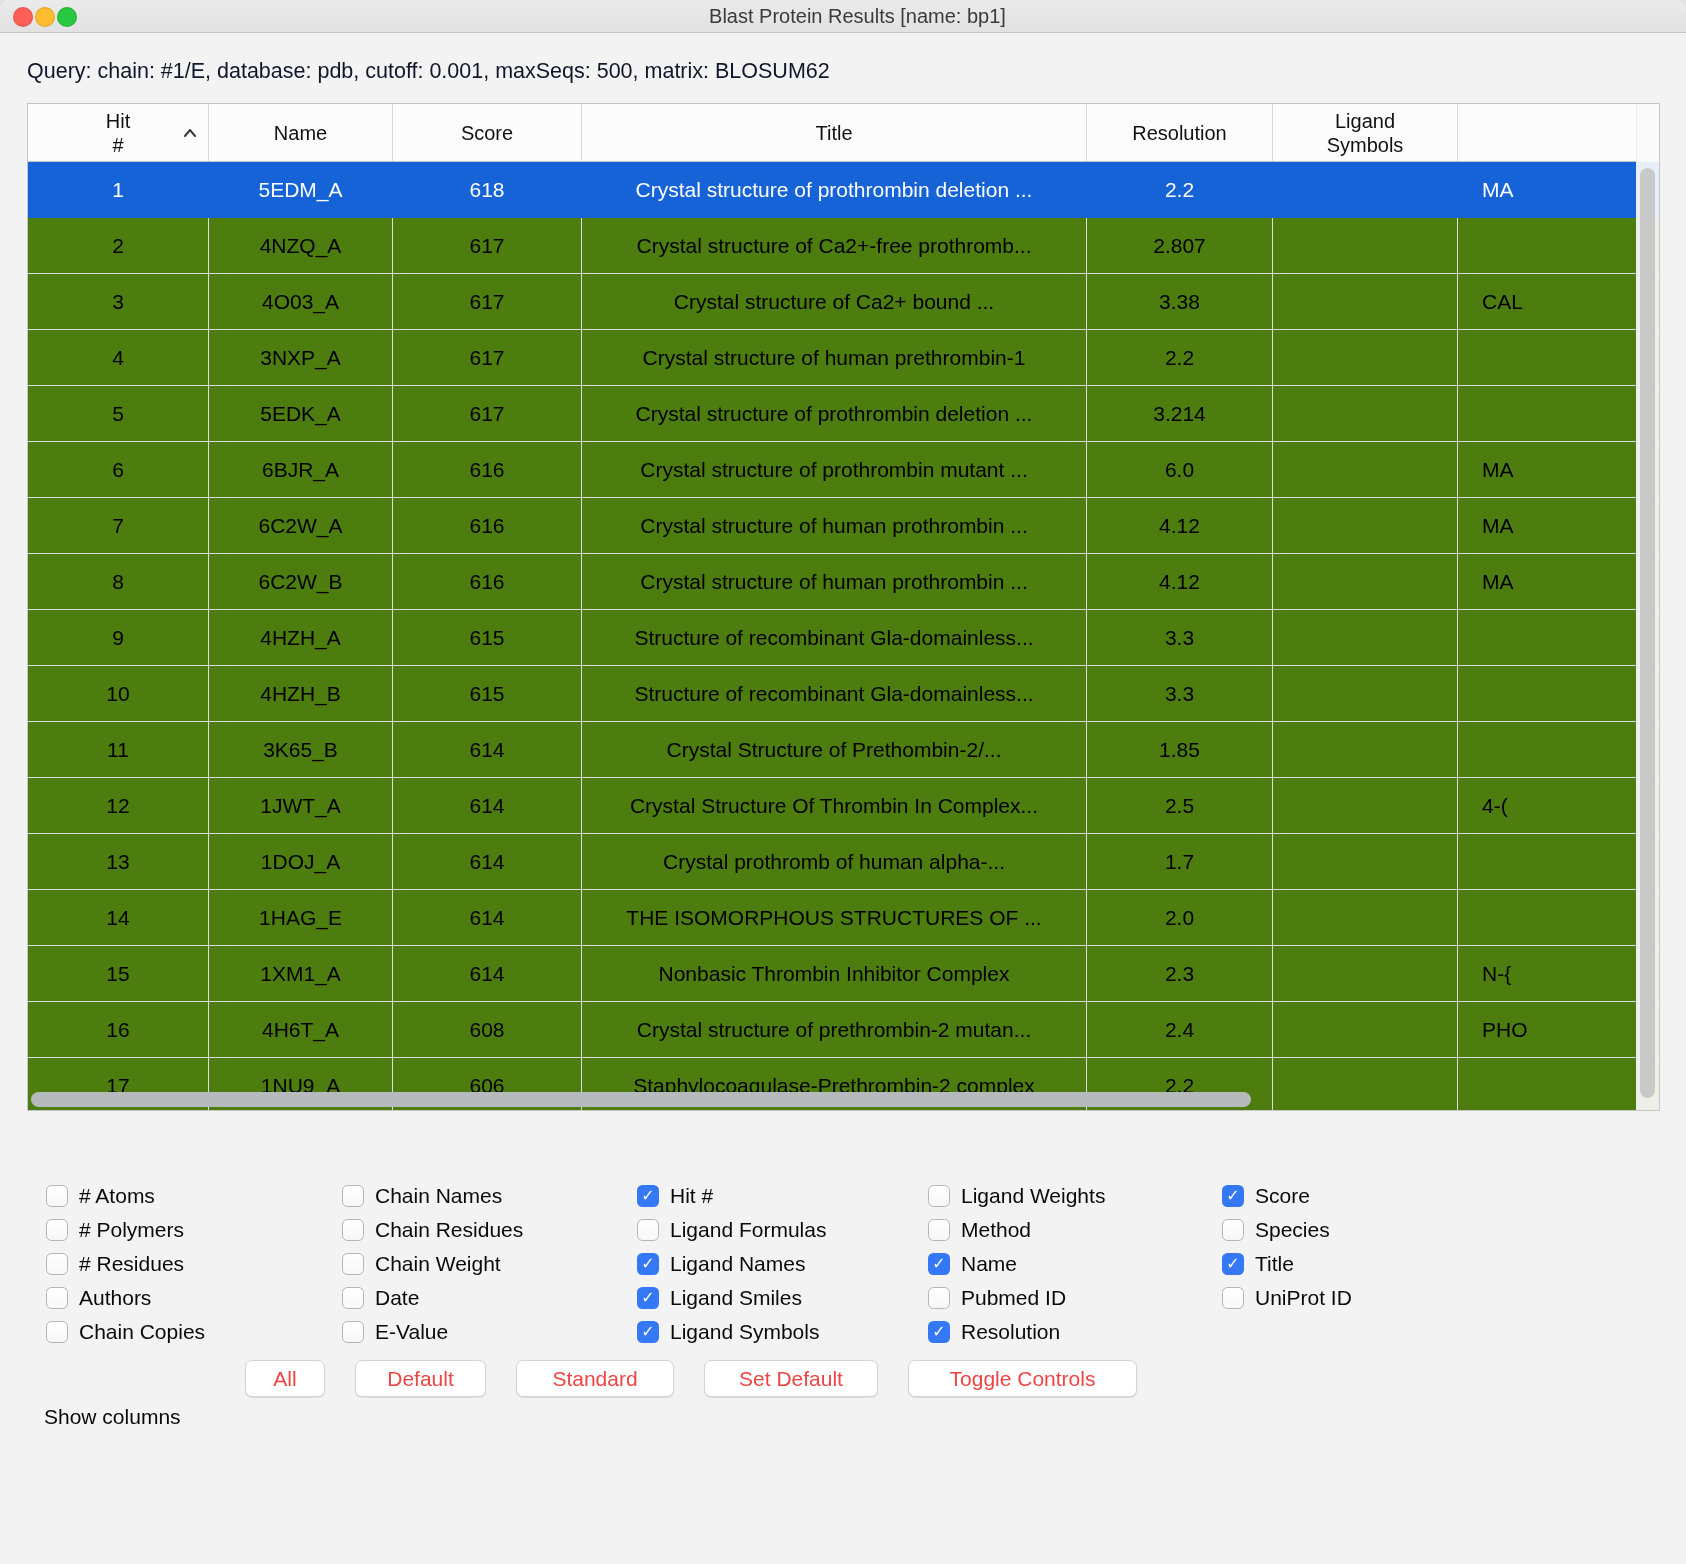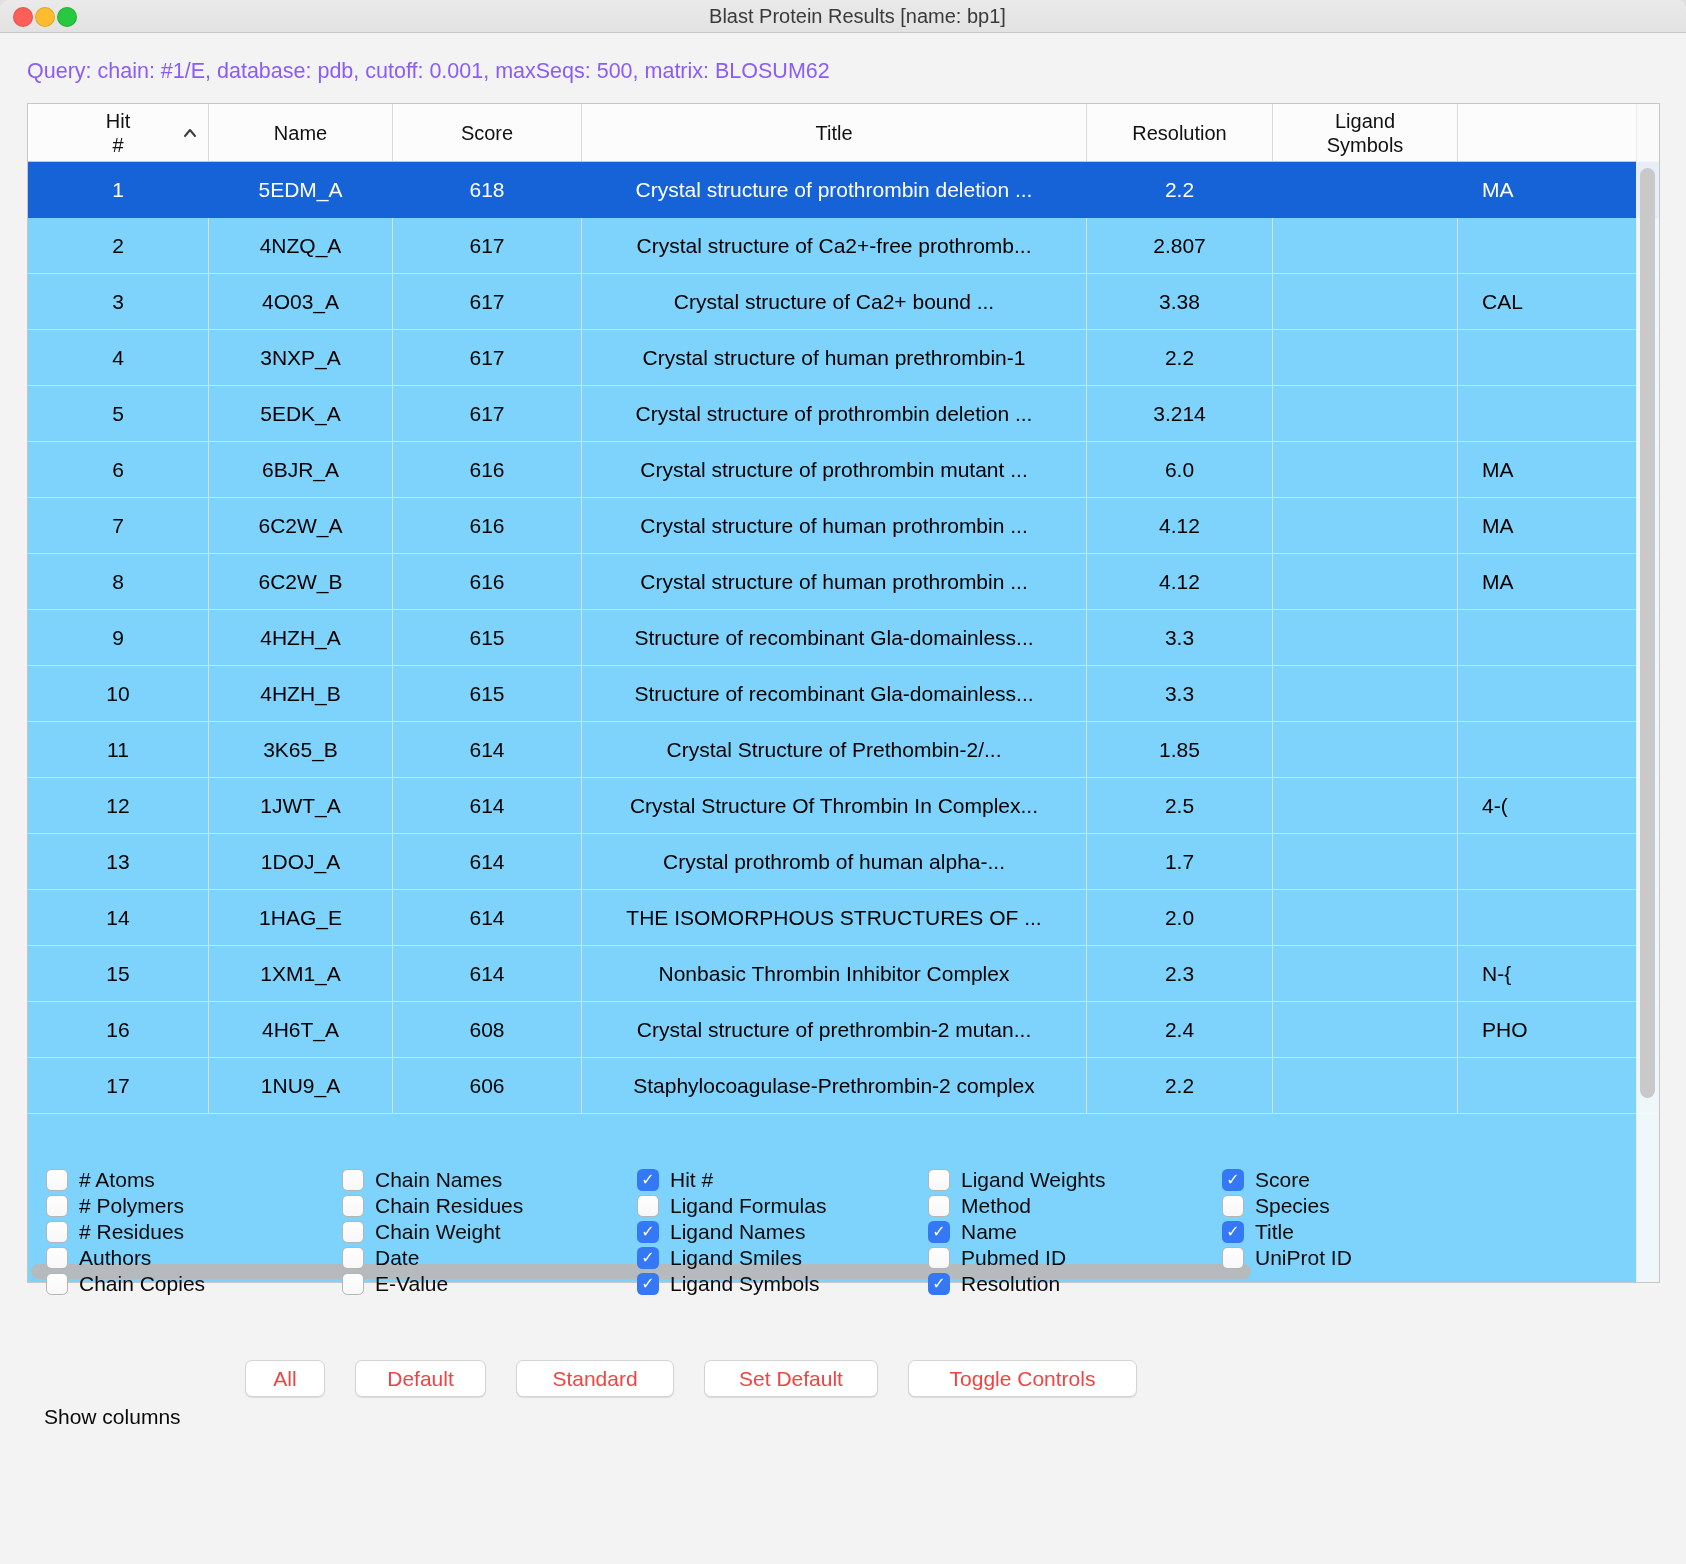--- a/index.html
+++ b/index.html
@@ -23,28 +23,28 @@
     display:flex; align-items:center; justify-content:center;
     font-size:20px; color:#3a3a3a;padding-left:29px;
   }
   .traffic { position:absolute; top:7px; width:20px; height:20px; border-radius:50%;
     box-shadow:inset 0 0 0 1px rgba(0,0,0,.12); }
   .traffic.red    { left:13px; background:var(--traffic-red); }
   .traffic.yellow { left:35px; background:var(--traffic-yellow); }
   .traffic.green  { left:57px; background:var(--traffic-green); }
   
   .query {
-    position:absolute; left:27px; top:59px; font-size:21.5px; color:#8b5cf6;
+    position:absolute; left:27px; top:59px; font-size:21.5px; color:#0f172a;
     white-space:nowrap;
   }
   
   :root { --cols:181px 184px 189px 505px 186px 185px minmax(0,1fr); }
   .table-frame {
-    position:absolute; left:27px; top:103px; width:1633px; height:1180px;
-    background:#7dd3fc; border:1px solid #c6c6c6; overflow:hidden;
+    position:absolute; left:27px; top:103px; width:1633px; height:1008px;
+    background:#4d7c0f; border:1px solid #c6c6c6; overflow:hidden;
   }
   .thead-row {
     display:grid; grid-template-columns:var(--cols);
     height:58px; background:#fcfcfc; border-bottom:1px solid #c6c6c6;
   }
   .th {
     position:relative; display:flex; align-items:center; justify-content:center;
     border-right:1px solid #d9d9d9; font-size:20px; color:#111;
   }
   .th:last-child { border-right:none; }
@@ -73,21 +73,21 @@
   }
   .hscroll {
     position:absolute; left:0; right:23px; bottom:0; height:20px;
   }
   .hscroll .thumb {
     position:absolute; left:3px; bottom:3px; width:1220px; height:15px;
     background:#b7babd; border-radius:8px;
   }
   
   .toggles { position:absolute; left:0; top:1169px; width:1686px; height:180px; }
-  .cb-col { position:absolute; top:0; display:flex; flex-direction:column; gap:4px; }
+  .cb-col { position:absolute; top:16px; display:flex; flex-direction:column; gap:12px; }
   .cb-col:nth-child(1){ left:46px; }
   .cb-col:nth-child(2){ left:342px; }
   .cb-col:nth-child(3){ left:637px; }
   .cb-col:nth-child(4){ left:928px; }
   .cb-col:nth-child(5){ left:1222px; }
   .cb-item { display:flex; align-items:center; height:22px; cursor:default; }
   .cb {
     width:22px; height:22px; border-radius:5.5px; flex:0 0 22px;
     background:linear-gradient(#ffffff,#f7f7f7); border:1px solid #b5b5b5;
     display:flex; align-items:center; justify-content:center;

